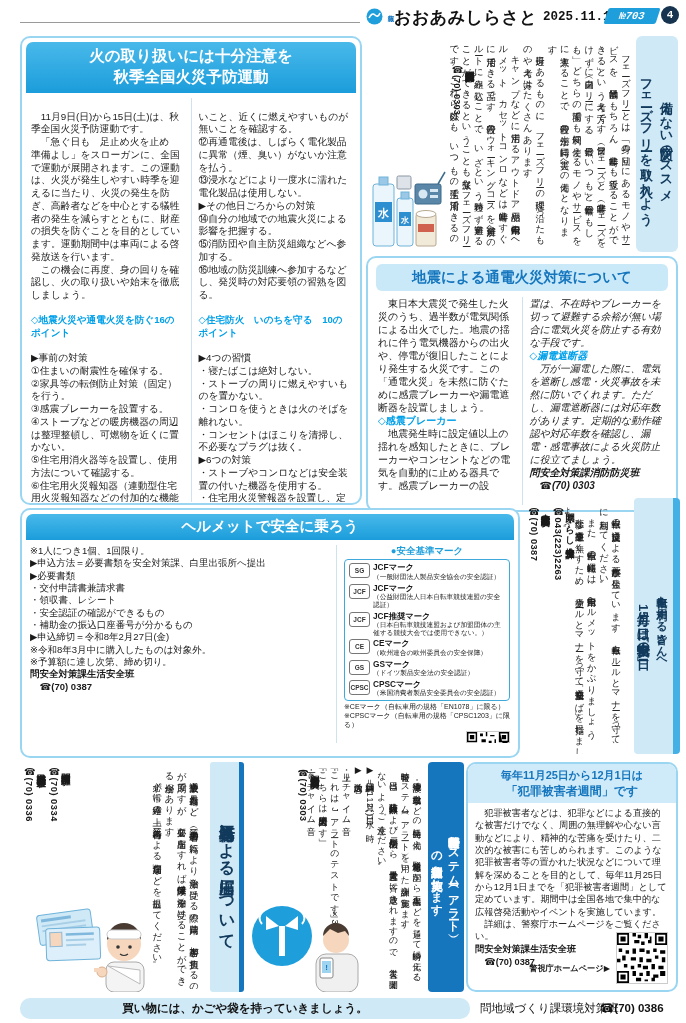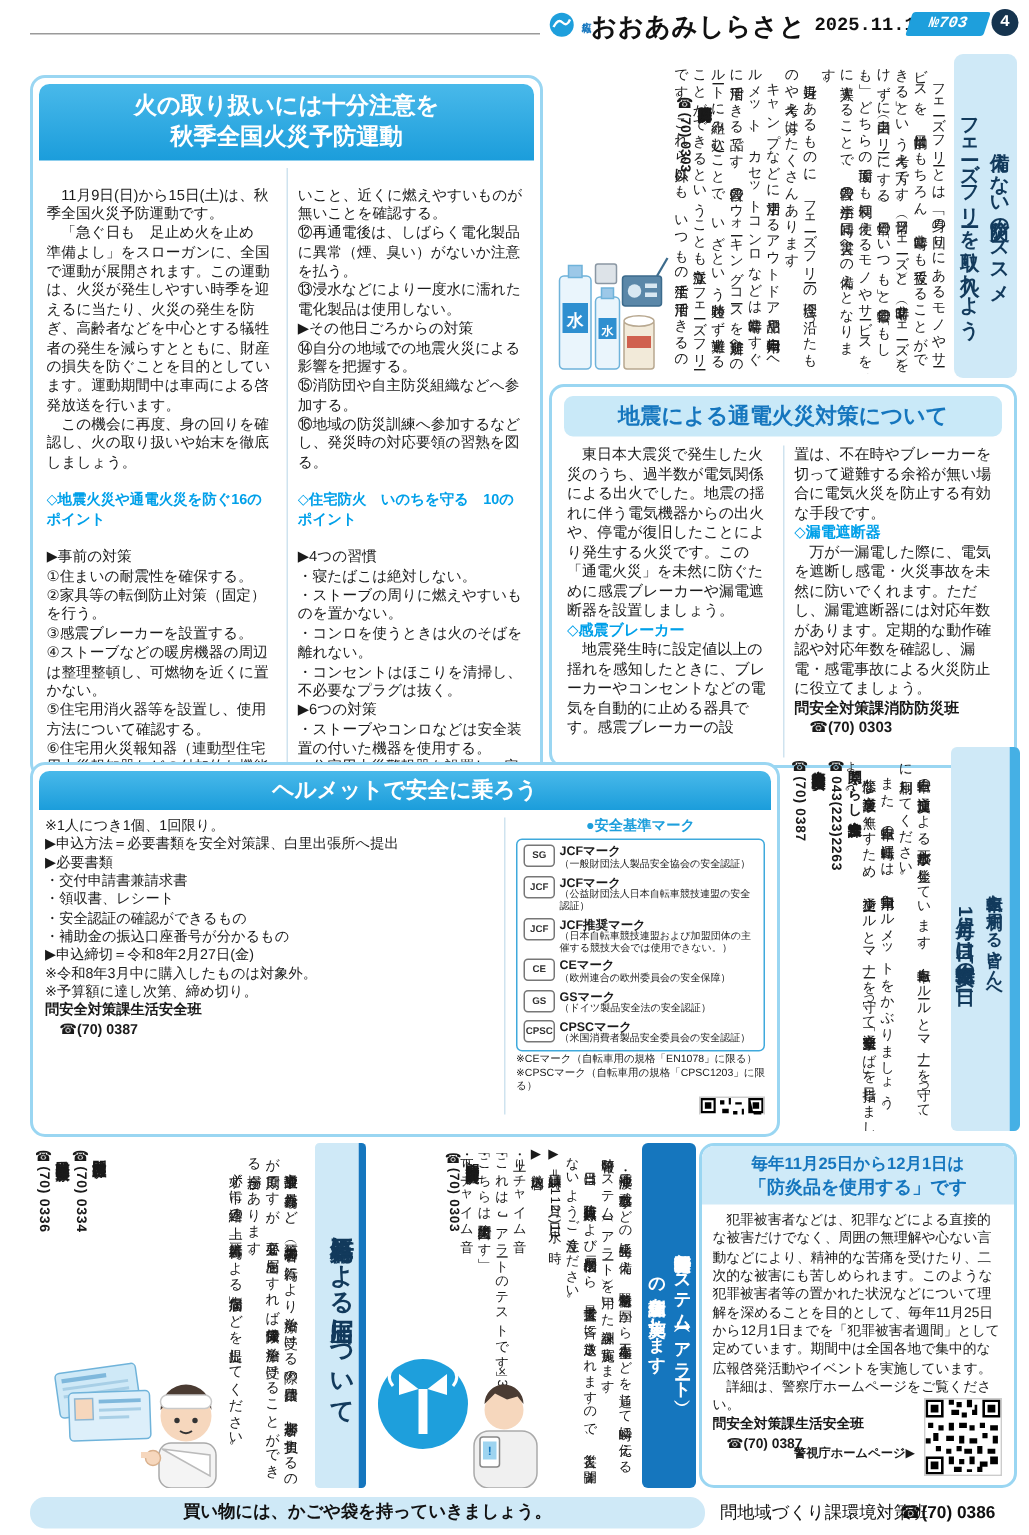--- a/index.html
+++ b/index.html
@@ -38,21 +38,21 @@
     <circle cx="8.5" cy="8.5" r="8" fill="#1e9fdc"></circle>
     <path d="M3 10 q3 -6 6 -3 q3 3 5 -2" stroke="#fff" stroke-width="1.6" fill="none"></path>
   </svg>
   <div class="abs v" style="left:385px;top:9px;font-size:6.5px;color:#1576be;font-weight:bold;letter-spacing:1px;">広報</div>
   <div class="abs" style="left:394px;top:6px;font-size:17px;font-weight:bold;letter-spacing:.5px;color:#111;">おおあみしらさと</div>
   <div class="abs" style="left:543px;top:10px;font-size:12.5px;font-weight:bold;color:#111;">2025.11.1</div>
   <div class="abs" style="left:606px;top:8px;width:52px;height:16px;background:#1e9fdc;color:#fff;font-size:10.5px;font-weight:bold;text-align:center;line-height:16px;transform:skewX(-18deg);border-radius:2px;">№703</div>
   <div class="abs" style="left:661px;top:6px;width:18px;height:18px;border-radius:50%;background:#16344f;color:#fff;font-size:11px;font-weight:bold;text-align:center;line-height:18px;">4</div>
 </div>
 
-<div class="box" style="left:20px;top:50px;width:342px;height:469px;">
+<div class="box" style="left:20px;top:36px;width:342px;height:469px;">
   <div class="banner-blue" style="margin:4px 4px 0 4px;padding:4px 0 5px 0;">
     <span class="blk" style="font-size:15.5px;">火の取り扱いには十分注意を</span>
     <span class="blk" style="font-size:15.5px;">秋季全国火災予防運動</span>
   </div>
   <div class="cols" style="padding:5px 9px;height:404px;">
     <div class="col pre">
       <span class="blk pre">　11月9日(日)から15日(土)は、秋季全国火災予防運動です。
 　「急ぐ日も　足止め火を止め　準備よし」をスローガンに、全国で運動が展開されます。この運動は、火災が発生しやすい時季を迎えるに当たり、火災の発生を防ぎ、高齢者などを中心とする犠牲者の発生を減らすとともに、財産の損失を防ぐことを目的としています。運動期間中は車両による啓発放送を行います。
 　この機会に再度、身の回りを確認し、火の取り扱いや始末を徹底しましょう。</span>
       <span class="cyan-head" style="font-size:9.6px;">◇地震火災や通電火災を防ぐ16のポイント</span>
@@ -132,21 +132,21 @@
 </div>
 
 <div class="box" style="left:366px;top:256px;width:312px;height:256px;">
   <div class="banner-light" style="margin:6px 8px 4px 8px;padding:4px 0;font-size:14.5px;">地震による通電火災対策について</div>
   <div class="cols" style="padding:2px 10px;height:208px;">
     <div class="col" style="font-size:10px;">
       <span class="blk pre">　東日本大震災で発生した火災のうち、過半数が電気関係による出火でした。地震の揺れに伴う電気機器からの出火や、停電が復旧したことにより発生する火災です。この「通電火災」を未然に防ぐために感震ブレーカーや漏電遮断器を設置しましょう。</span>
       <span class="cyan-head">◇感震ブレーカー</span>
       <span class="blk pre">　地震発生時に設定値以上の揺れを感知したときに、ブレーカーやコンセントなどの電気を自動的に止める器具です。感震ブレーカーの設</span>
     </div>
-    <div class="col" style="font-size:10px;">
+    <div class="col" style="font-size:10px;font-style:italic;">
       <span class="blk pre">置は、不在時やブレーカーを切って避難する余裕が無い場合に電気火災を防止する有効な手段です。</span>
       <span class="cyan-head">◇漏電遮断器</span>
       <span class="blk pre">　万が一漏電した際に、電気を遮断し感電・火災事故を未然に防いでくれます。ただし、漏電遮断器には対応年数があります。定期的な動作確認や対応年数を確認し、漏電・感電事故による火災防止に役立てましょう。</span>
       <span class="contact-line">問安全対策課消防防災班</span>
       <span class="contact-line">　☎(70) 0303</span>
     </div>
   </div>
 </div>
 
 <div class="box" style="left:20px;top:508px;width:500px;height:250px;">
@@ -303,21 +303,21 @@
     <rect x="66" y="50" width="42" height="38" rx="10" fill="#f0f0f0" stroke="#aaa"></rect>
     <rect x="70" y="54" width="13" height="20" rx="2" fill="#fff" stroke="#888"></rect>
     <rect x="72" y="57" width="9" height="12" fill="#9ed4f0"></rect>
     <text x="76.5" y="66" font-size="8" fill="#1576be" text-anchor="middle" font-weight="bold">!</text>
   </svg>
 </div>
 
 <div class="box" style="left:466px;top:762px;width:212px;height:230px;">
   <div style="background:#cfeaf8;text-align:center;padding:4px 0 3px 0;border-radius:7px 7px 0 0;">
     <span class="blk" style="font-size:11px;font-weight:bold;color:#1576be;">毎年11月25日から12月1日は</span>
-    <span class="blk" style="font-size:12px;font-weight:bold;color:#1576be;">「防炎品を使用する」です</span>
+    <span class="blk" style="font-size:12px;font-weight:bold;color:#1576be;">「犯罪被害者週間」です</span>
   </div>
   <div class="pre" style="padding:4px 7px 0 7px;font-size:9.2px;line-height:1.34;">　犯罪被害者などは、犯罪などによる直接的な被害だけでなく、周囲の無理解や心ない言動などにより、精神的な苦痛を受けたり、二次的な被害にも苦しめられます。このような犯罪被害者等の置かれた状況などについて理解を深めることを目的として、毎年11月25日から12月1日までを「犯罪被害者週間」として定めています。期間中は全国各地で集中的な広報啓発活動やイベントを実施しています。
 　詳細は、警察庁ホームページをご覧ください。</div>
   <div style="padding:0 7px;">
     <span class="contact-line" style="font-size:9.2px;">問安全対策課生活安全班</span>
     <span class="contact-line" style="font-size:9.2px;">　☎(70) 0387</span>
   </div>
   <span class="abs" style="right:66px;bottom:16px;font-size:8.2px;font-weight:bold;">警視庁ホームページ▶</span>
   <svg class="qr abs" style="right:8px;bottom:6px;" width="52" height="52" viewBox="0 0 29 29">
     <rect width="29" height="29" fill="#fff"></rect>

